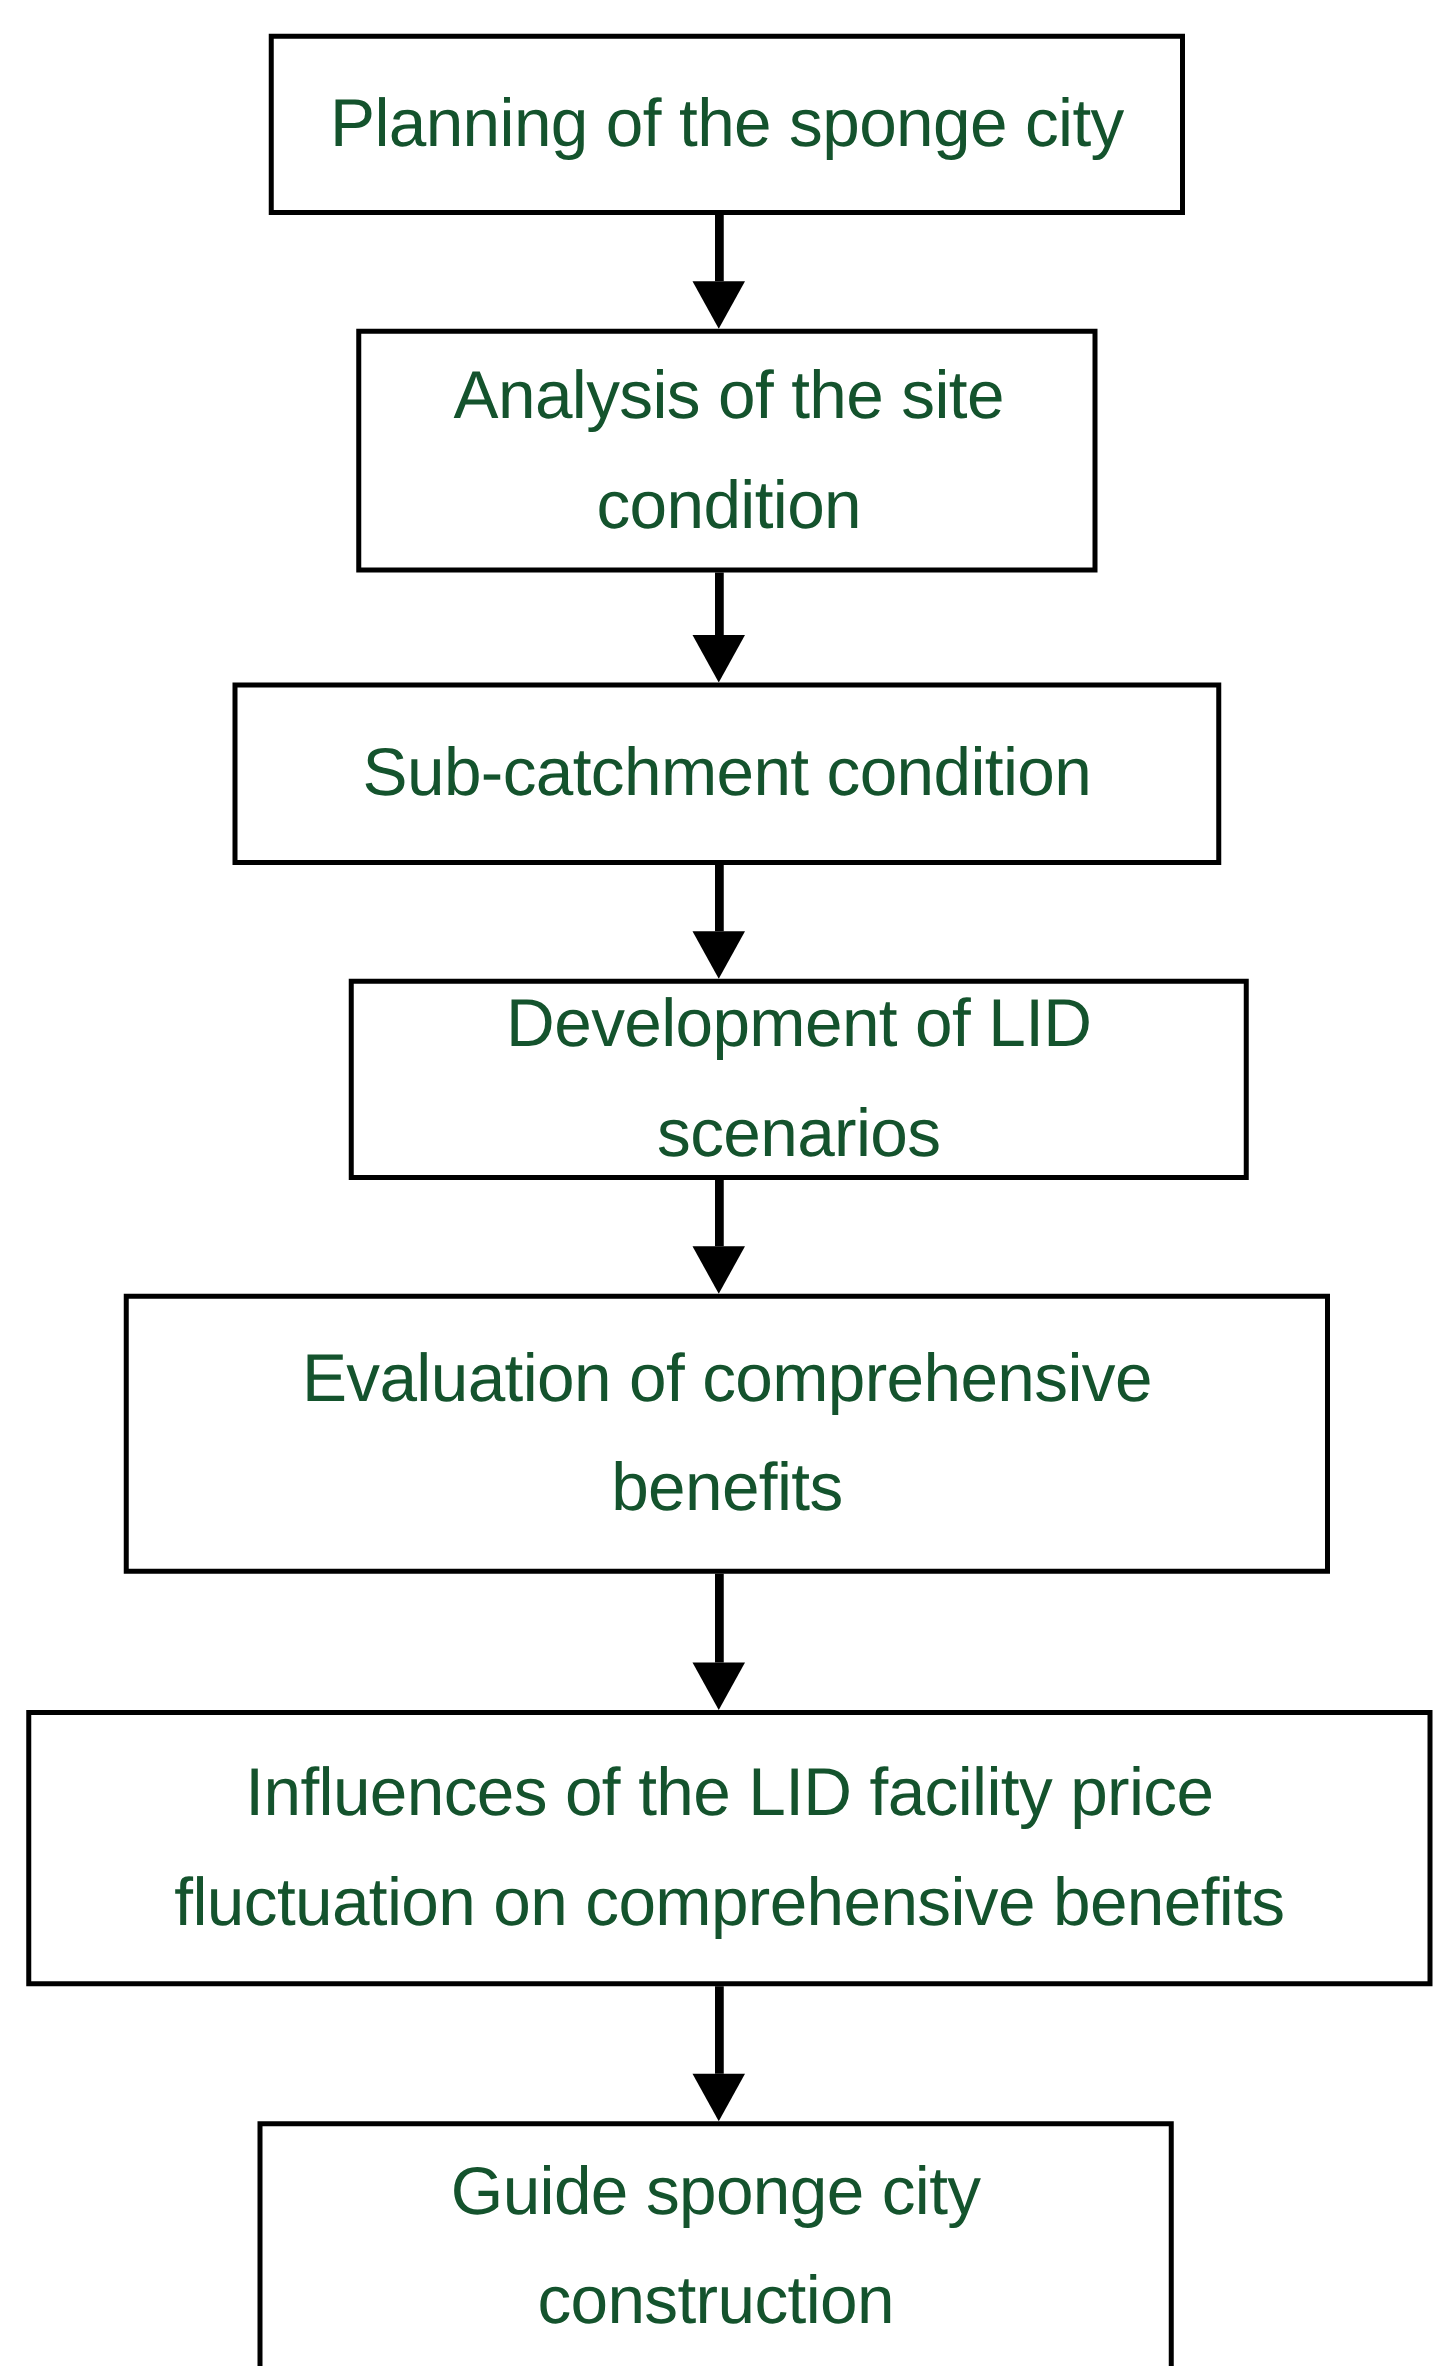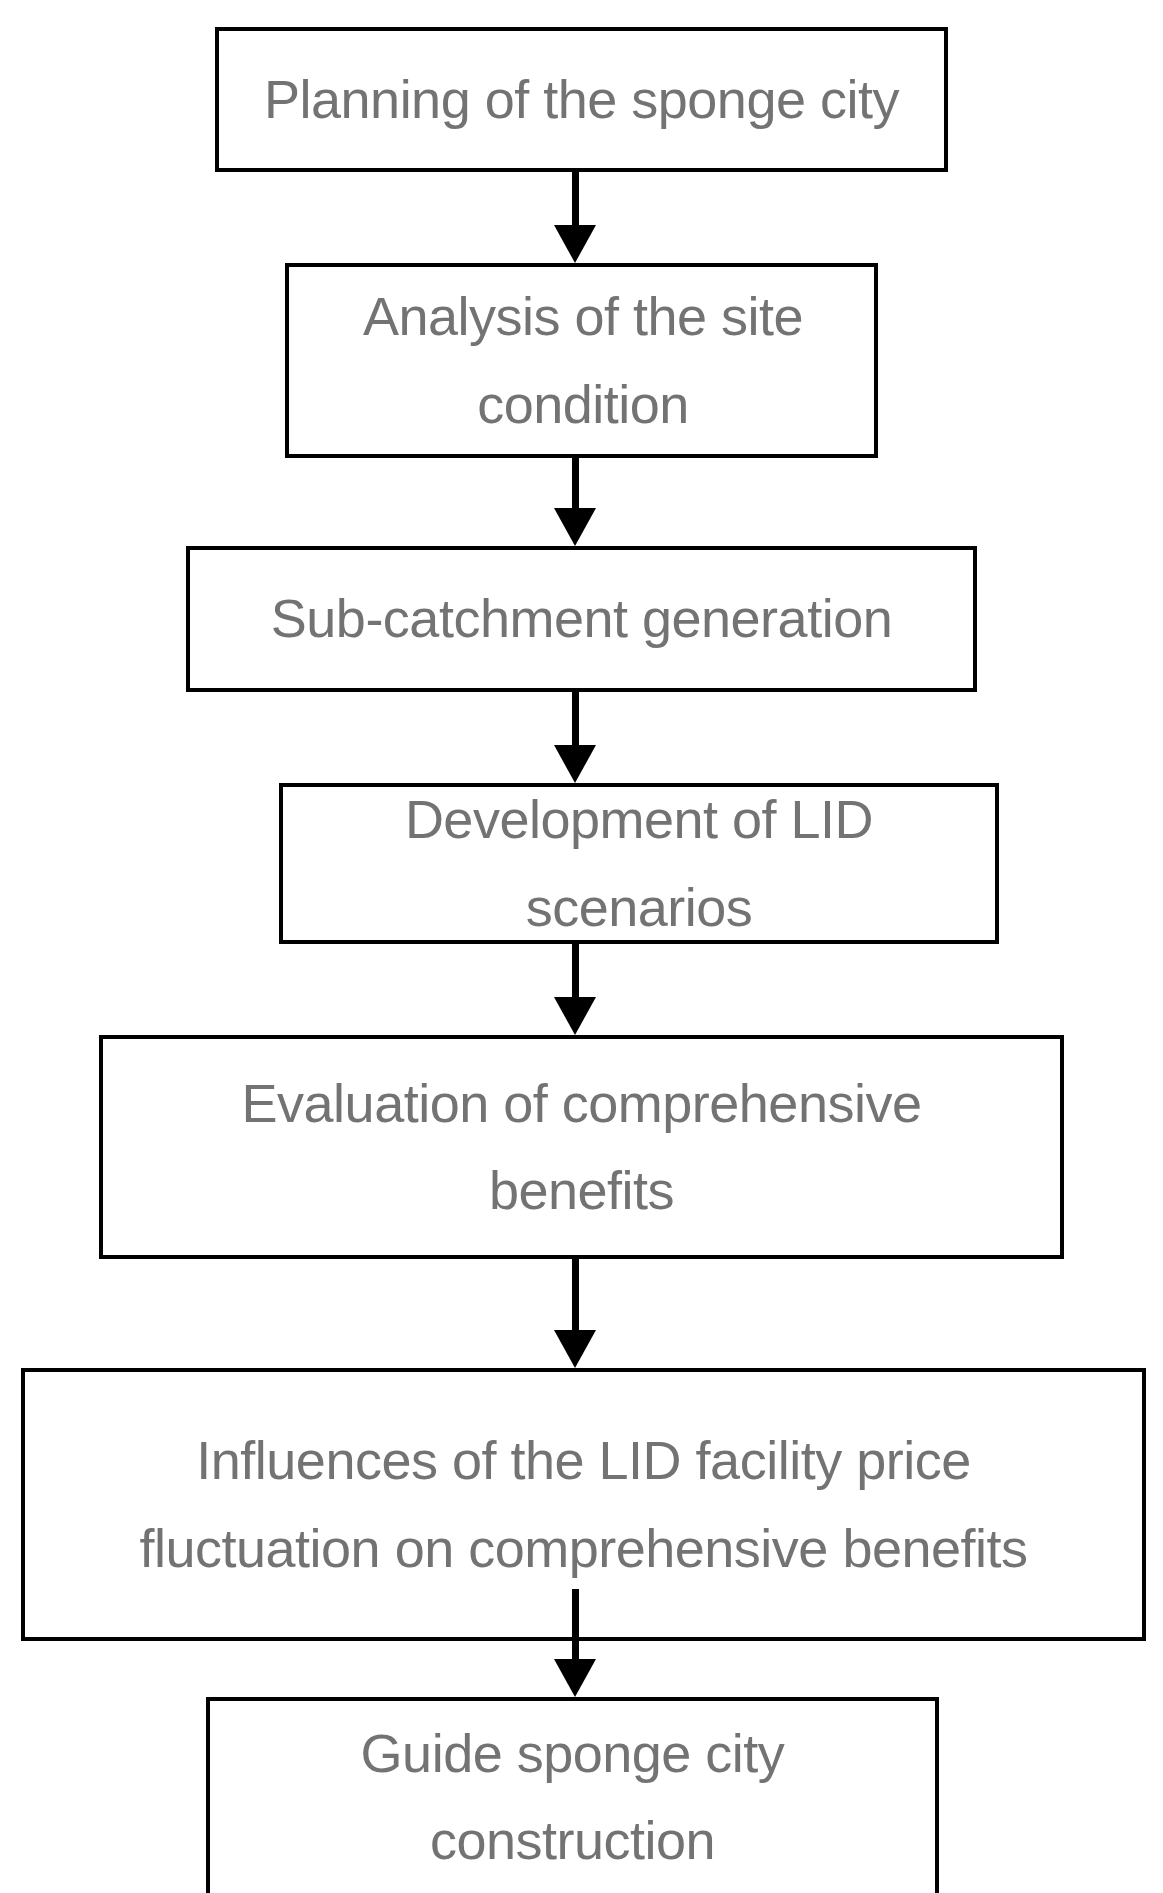--- a/index.html
+++ b/index.html
@@ -13,21 +13,21 @@
     height: 1893px;
     background: #ffffff;
     overflow: hidden;
     font-family: "Liberation Sans", sans-serif;
   }
   .node {
     position: absolute;
     box-sizing: border-box;
     border: 4px solid #000000;
     background: #ffffff;
-    color: #737373;
+    color: #14532d;
     display: flex;
     align-items: center;
     justify-content: center;
     text-align: center;
     font-size: 54px;
     line-height: 1.62;
     letter-spacing: -0.5px;
     padding: 0 16px;
   }
   .node-label {
@@ -70,21 +70,21 @@
   <div class="node" style="left:285px; top:263px; width:593px; height:195px;padding-left:19px;">
     <span class="node-label" style="max-width:470px;">Analysis of the site condition</span>
   </div>
 
   <div class="arrow" style="left:554px; top:458px; height:88px;">
     <div class="arrow-stem"></div>
     <div class="arrow-head"></div>
   </div>
 
   <div class="node" style="left:186px; top:546px; width:791px; height:146px;">
-    <span class="node-label">Sub-catchment generation</span>
+    <span class="node-label">Sub-catchment condition</span>
   </div>
 
   <div class="arrow" style="left:554px; top:692px; height:91px;">
     <div class="arrow-stem"></div>
     <div class="arrow-head"></div>
   </div>
 
   <div class="node" style="left:279px; top:783px; width:720px; height:161px;">
     <span class="node-label" style="max-width:500px;">Development of LID scenarios</span>
   </div>
@@ -96,21 +96,21 @@
 
   <div class="node" style="left:99px; top:1035px; width:965px; height:224px;">
     <span class="node-label" style="max-width:760px;">Evaluation of comprehensive benefits</span>
   </div>
 
   <div class="arrow" style="left:554px; top:1259px; height:109px;">
     <div class="arrow-stem"></div>
     <div class="arrow-head"></div>
   </div>
 
-  <div class="node" style="left:21px; top:1368px; width:1125px; height:273px;">
+  <div class="node" style="left:21px; top:1368px; width:1125px; height:221px;">
     <span class="node-label" style="max-width:950px;">Influences of the LID facility price fluctuation on comprehensive benefits</span>
   </div>
 
   <div class="arrow" style="left:554px; top:1589px; height:108px;">
     <div class="arrow-stem"></div>
     <div class="arrow-head"></div>
   </div>
 
   <div class="node" style="left:206px; top:1697px; width:733px; height:200px;">
     <span class="node-label" style="max-width:560px;">Guide sponge city construction</span>

